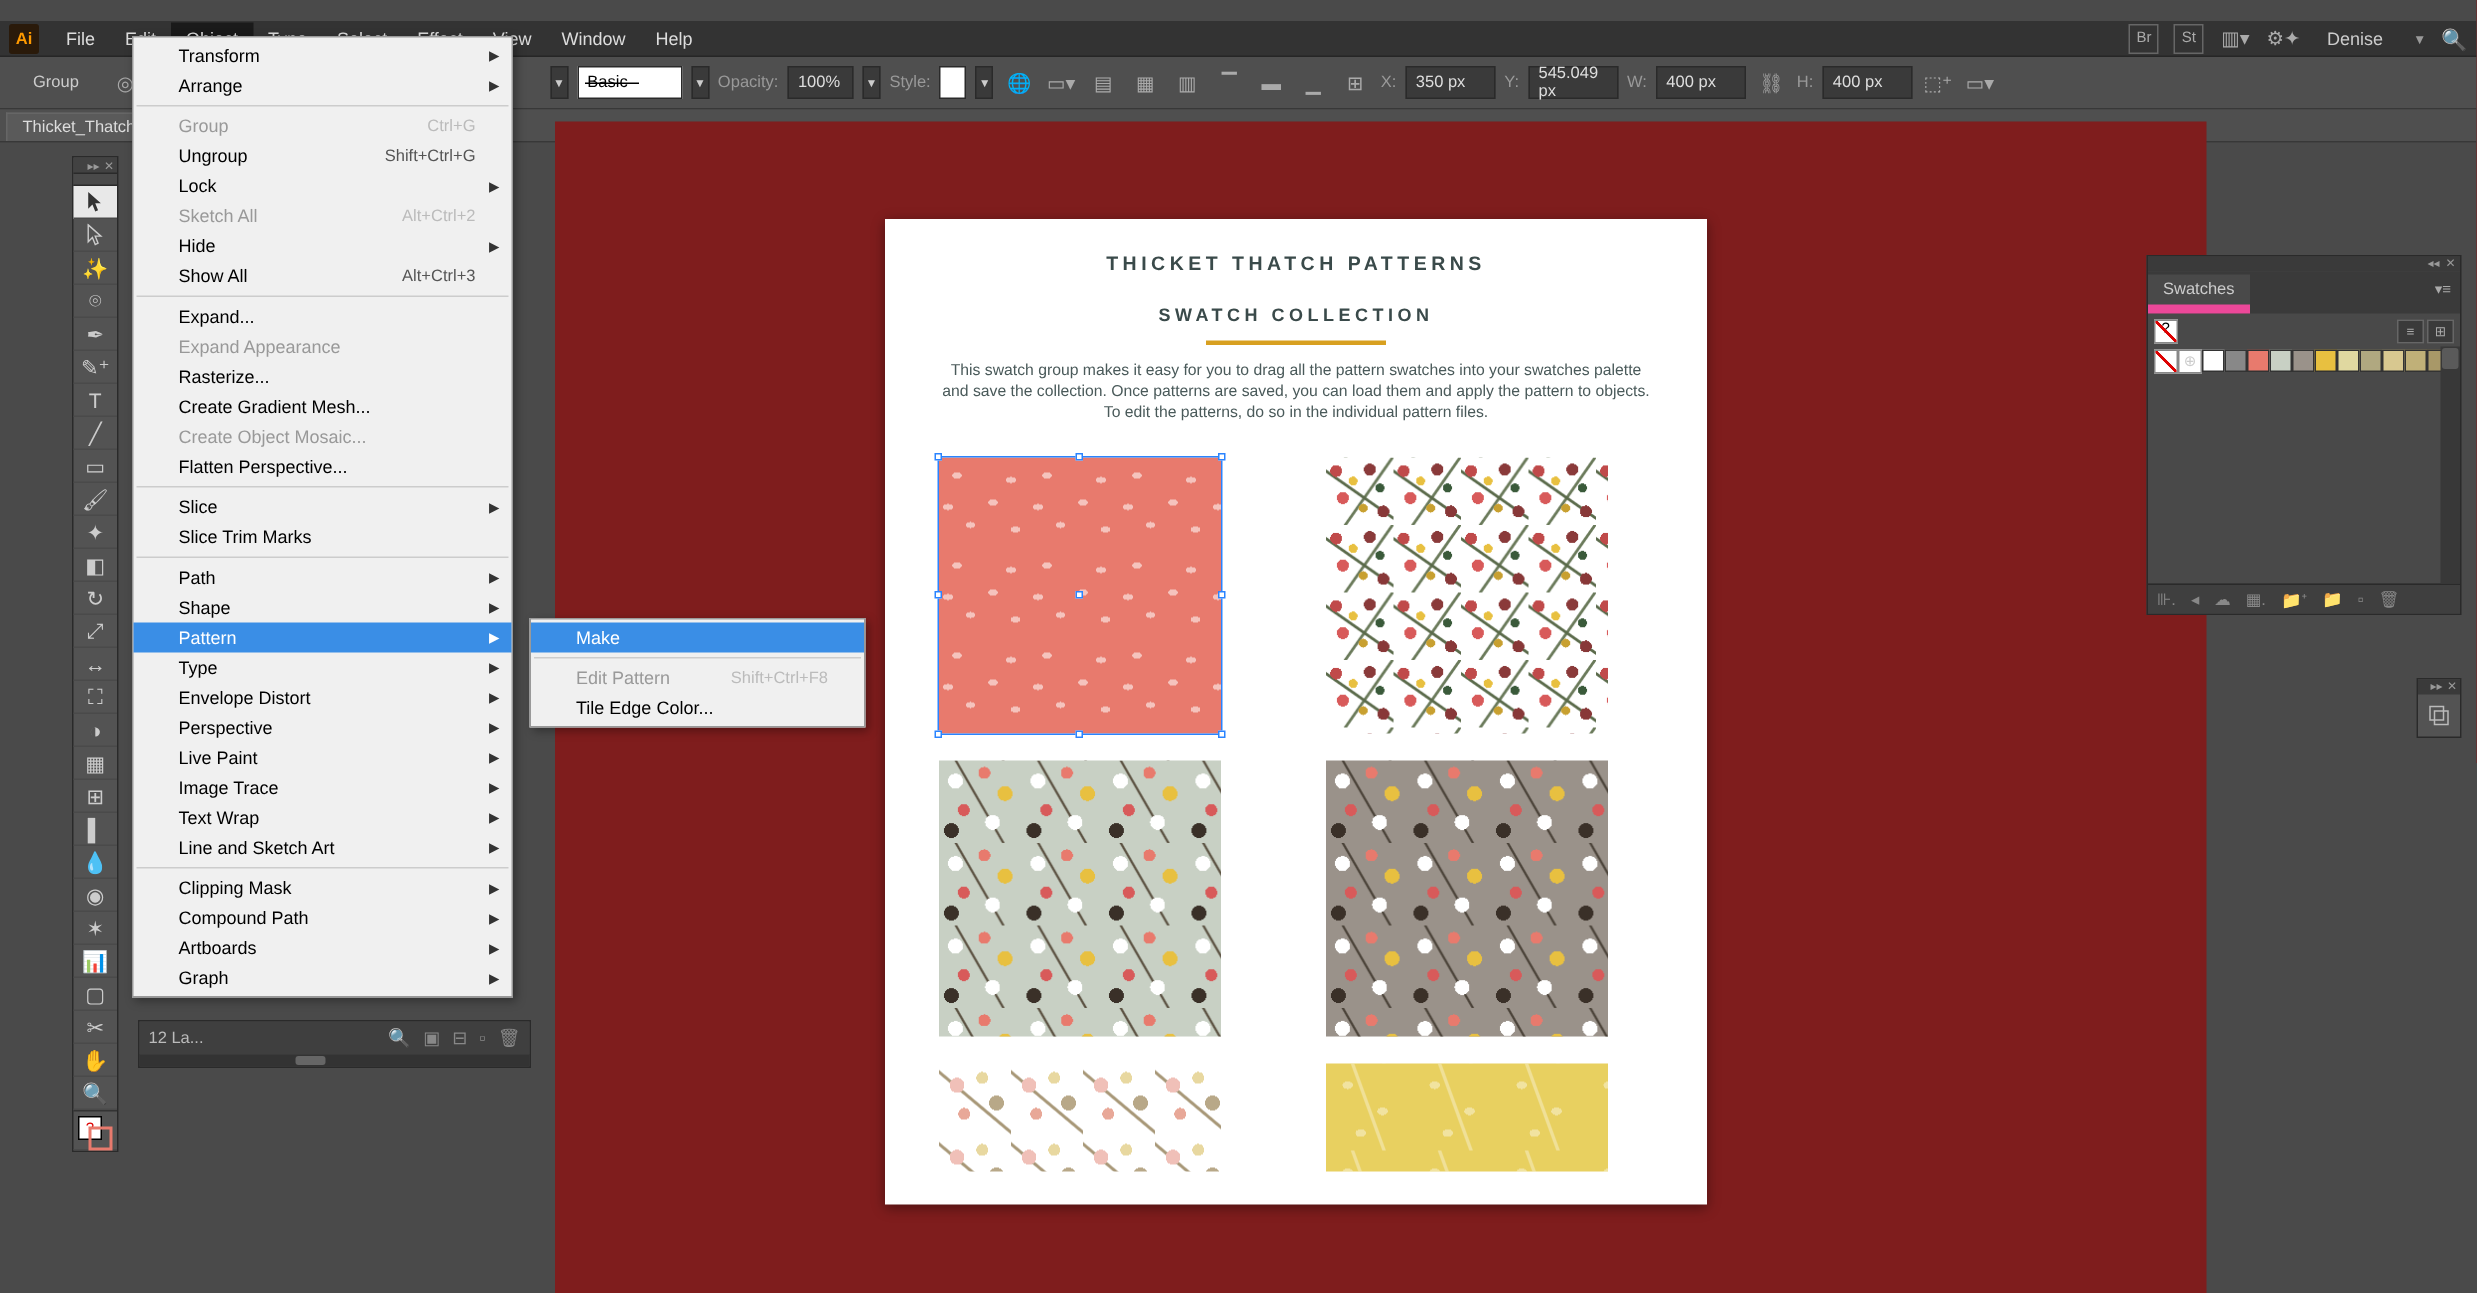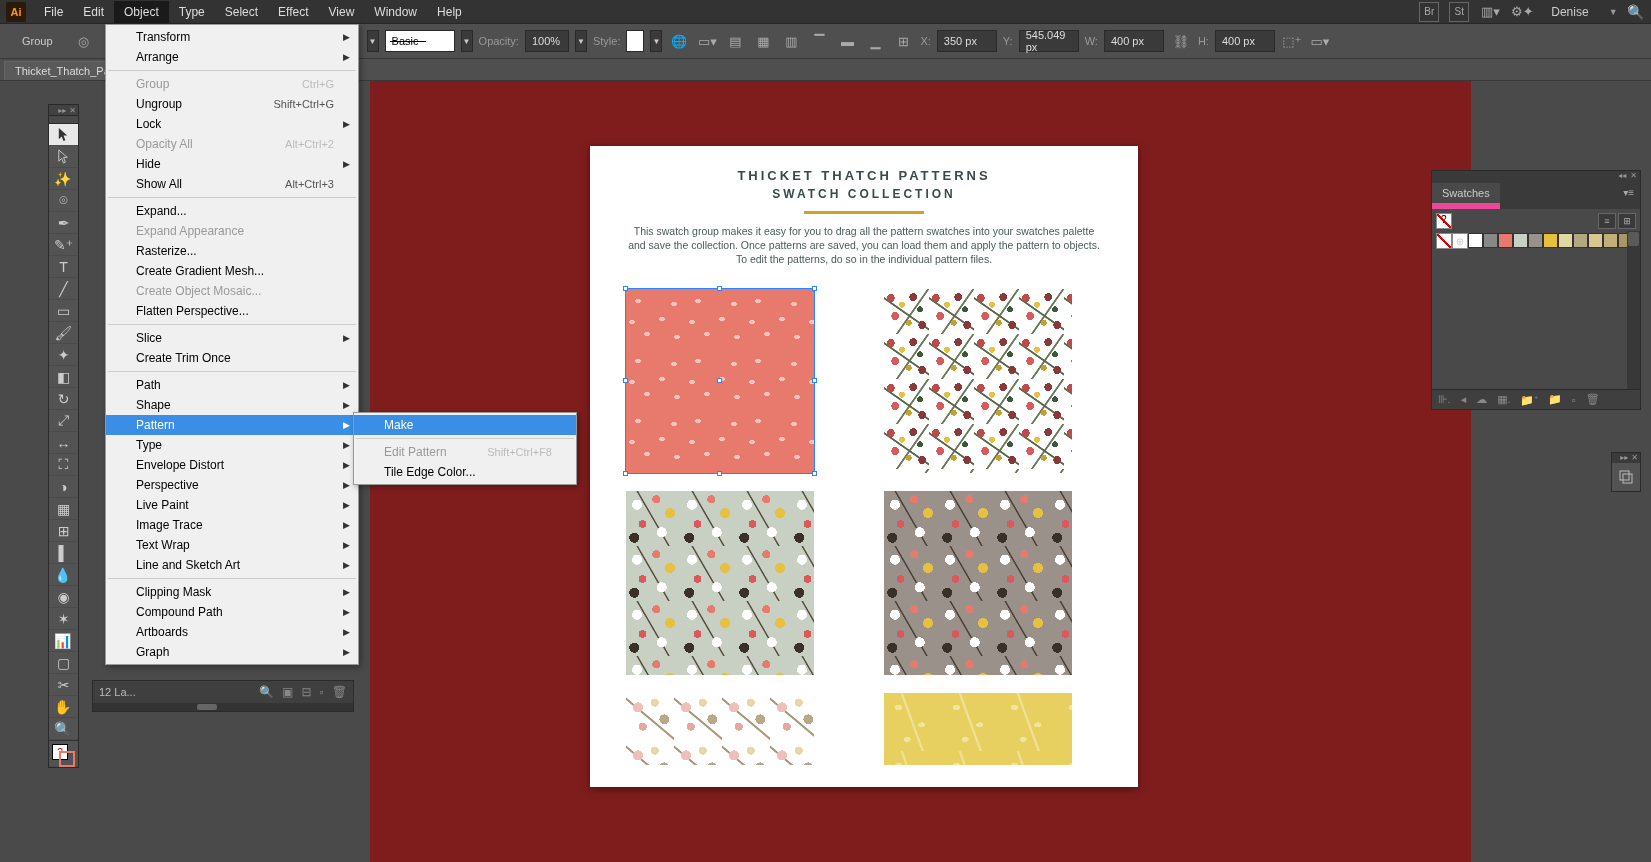--- a/index.html
+++ b/index.html
@@ -1,19 +1,19 @@
 <!DOCTYPE html>
 <html><head>
 <meta charset="utf-8">
 <style>
 * { margin: 0; padding: 0; box-sizing: border-box; font-family: "Segoe UI", Tahoma, sans-serif; }
 body { background: #4a4a4a; width: 1651px; height: 862px; overflow: hidden; color: #ccc; font-size: 12px; position: relative; }
 
 
-.menubar { background: #333; height: 24px; display: flex; align-items: center; padding: 0 6px; gap: 2px; border-bottom: 1px solid #262626; }
+.menubar { background: #333; height: 24px; display: flex; align-items: center; padding: 0 6px; gap: 2px; border-bottom: 1px solid #262626; margin-top: 14px; }
 .ai-logo { width: 20px; height: 20px; background: #2a1a0a; display: flex; align-items: center; justify-content: center; font-weight: bold; font-size: 11px; color: #ff9a00; border-radius: 2px; margin-right: 6px; }
 .menubar-item { padding: 4px 10px; color: #ddd; cursor: default; }
 .menubar-item.active { background: #1a1a1a; }
 .menubar-right { margin-left: auto; display: flex; align-items: center; gap: 10px; }
 .menubar-icon { width: 20px; height: 20px; border: 1px solid #666; display: flex; align-items: center; justify-content: center; font-size: 10px; color: #aaa; }
 .search-icon { font-size: 14px; color: #ccc; }
 .user-label { color: #ccc; padding: 2px 8px; }
 .chev-down { font-size: 9px; color: #999; margin-left: 2px; }
 
 
@@ -47,21 +47,21 @@
 .layers-footer { height: 22px; background: #3f3f3f; display: flex; align-items: center; padding: 0 6px; font-size: 11px; color: #bbb; gap: 21px; }
 .layers-footer-icons { margin-left: auto; display: flex; gap: 8px; }
 .layers-footer-icons span { color: #888; font-size: 12px; }
 .layers-scrollbar { height: 8px; background: #333; position: relative; }
 .layers-scrollbar::after { content: ""; position: absolute; left: 40%; width: 20px; height: 6px; top: 1px; background: #666; border-radius: 2px; }
 
 
 .canvas { position: absolute; left: 370px; top: 81px; right: 180px; bottom: 0; background: #7f1d1d; }
 .artboard { position: absolute; left: 220px; top: 65px; width: 548px; background: #fff; padding: 22px 20px; box-shadow: 0 2px 8px rgba(0,0,0,0.4); }
 .art-title { text-align: center; font-family: "Arial Black", sans-serif; letter-spacing: 3px; font-size: 13px; color: #3a4a4a; font-weight: 700; }
-.art-sub { text-align: center; font-family: "Arial Black", sans-serif; letter-spacing: 3px; font-size: 12px; color: #3a4a4a; font-weight: 700; margin-top: 4px; }
+.art-sub { text-align: center; font-family: "Arial Black", sans-serif; letter-spacing: 3px; font-size: 12px; color: #3a4a4a; font-weight: 700; margin-top: 20px; }
 .art-rule { width: 120px; height: 3px; background: #d8a020; margin: 10px auto; }
 .art-desc { text-align: center; font-size: 10.5px; color: #4a5a5a; line-height: 1.35; margin: 8px 16px; }
 .swatch-grid { display: grid; grid-template-columns: 1fr 1fr; gap: 18px 40px; margin-top: 22px; padding: 0 16px; }
 .swatch { width: 188px; height: 184px; position: relative; }
 .swatch.selected { outline: 1px solid #2a84ff; }
 .sel-handle { width: 5px; height: 5px; background: #fff; border: 1px solid #2a84ff; position: absolute; }
 .h-tl { left: -3px; top: -3px; } .h-tr { right: -3px; top: -3px; }
 .h-bl { left: -3px; bottom: -3px; } .h-br { right: -3px; bottom: -3px; }
 .h-tc { left: 50%; top: -3px; margin-left: -3px; } .h-bc { left: 50%; bottom: -3px; margin-left: -3px; }
 .h-ml { left: -3px; top: 50%; margin-top: -3px; } .h-mr { right: -3px; top: 50%; margin-top: -3px; }
@@ -70,21 +70,21 @@
 
 .pat1 { background: #e87a6d; background-image: radial-gradient(ellipse 8px 5px at 20% 20%, rgba(255,255,255,0.55) 40%, transparent 41%), radial-gradient(ellipse 8px 5px at 60% 50%, rgba(255,255,255,0.55) 40%, transparent 41%), radial-gradient(ellipse 8px 5px at 35% 75%, rgba(255,255,255,0.55) 40%, transparent 41%), radial-gradient(ellipse 8px 5px at 80% 25%, rgba(255,255,255,0.55) 40%, transparent 41%), radial-gradient(ellipse 8px 5px at 85% 80%, rgba(255,255,255,0.55) 40%, transparent 41%), radial-gradient(ellipse 8px 5px at 10% 55%, rgba(255,255,255,0.55) 40%, transparent 41%); background-size: 60px 60px; }
 .pat2 { background: #fff; background-image: radial-gradient(circle 4px at 15% 20%, #c04a4a 99%, transparent), radial-gradient(circle 3px at 40% 35%, #e8c040 99%, transparent), radial-gradient(circle 4px at 65% 18%, #8a3a3a 99%, transparent), radial-gradient(circle 3px at 80% 45%, #3a5a3a 99%, transparent), radial-gradient(circle 4px at 25% 60%, #d85a5a 99%, transparent), radial-gradient(circle 3px at 55% 75%, #c8a030 99%, transparent), radial-gradient(circle 4px at 85% 80%, #883838 99%, transparent), linear-gradient(35deg, transparent 45%, #5a6a4a 46%, #5a6a4a 48%, transparent 49%), linear-gradient(-55deg, transparent 40%, #6a7a5a 41%, #6a7a5a 43%, transparent 44%); background-size: 45px 45px; }
 .pat3 { background: #c8d0c4; background-image: radial-gradient(circle 5px at 20% 25%, #fff 99%, transparent), radial-gradient(circle 4px at 55% 15%, #e87a6d 99%, transparent), radial-gradient(circle 5px at 80% 40%, #e8c040 99%, transparent), radial-gradient(circle 4px at 30% 60%, #d85a5a 99%, transparent), radial-gradient(circle 5px at 65% 75%, #fff 99%, transparent), radial-gradient(circle 5px at 15% 85%, #3a3028 99%, transparent), linear-gradient(60deg, transparent 48%, #5a5040 49%, #5a5040 50%, transparent 51%); background-size: 55px 55px; }
 .pat4 { background: #9a928a; background-image: radial-gradient(circle 5px at 20% 25%, #fff 99%, transparent), radial-gradient(circle 4px at 55% 15%, #e87a6d 99%, transparent), radial-gradient(circle 5px at 80% 40%, #e8c040 99%, transparent), radial-gradient(circle 4px at 30% 60%, #d85a5a 99%, transparent), radial-gradient(circle 5px at 65% 75%, #fff 99%, transparent), radial-gradient(circle 5px at 15% 85%, #3a3028 99%, transparent), linear-gradient(60deg, transparent 48%, #4a4238 49%, #4a4238 50%, transparent 51%); background-size: 55px 55px; }
 .pat5 { background: #fff; background-image: radial-gradient(circle 5px at 25% 30%, #f0c0b8 99%, transparent), radial-gradient(circle 4px at 60% 20%, #e8d8a0 99%, transparent), radial-gradient(circle 5px at 80% 55%, #b8a888 99%, transparent), radial-gradient(circle 4px at 35% 70%, #e8a898 99%, transparent), linear-gradient(40deg, transparent 46%, #a89878 47%, #a89878 49%, transparent 50%); background-size: 48px 48px; }
 .pat6 { background: #e8d060; background-image: radial-gradient(ellipse 7px 5px at 25% 25%, rgba(255,255,255,0.4) 50%, transparent 51%), radial-gradient(ellipse 7px 5px at 65% 55%, rgba(255,255,255,0.4) 50%, transparent 51%), radial-gradient(ellipse 7px 5px at 40% 80%, rgba(255,255,255,0.4) 50%, transparent 51%), linear-gradient(70deg, transparent 47%, rgba(255,255,255,0.35) 48%, rgba(255,255,255,0.35) 50%, transparent 51%); background-size: 58px 58px; }
 
 
 .menu { position: absolute; background: #f0f0f0; border: 1px solid #999; box-shadow: 2px 2px 6px rgba(0,0,0,0.35); color: #000; font-size: 12px; padding: 2px 0; }
-.menu-main { left: 105px; top: 24px; width: 254px; }
+.menu-main { left: 88px; top: 24px; width: 254px; }
 .menu-sub { left: 353px; top: 412px; width: 224px; }
 .menu-item { display: flex; align-items: center; padding: 3px 24px 3px 30px; white-space: nowrap; position: relative; }
 .menu-item.disabled { color: #999; }
 .menu-item.hovered { background: #3a8ee6; color: #fff; }
 .menu-shortcut { margin-left: auto; color: #555; font-size: 11px; }
 .menu-item.disabled .menu-shortcut { color: #bbb; }
 .menu-sep { height: 1px; background: #ccc; margin: 3px 2px; }
 .menu-arrow { position: absolute; right: 8px; font-size: 9px; color: #333; }
 .menu-item.hovered .menu-arrow { color: #fff; }
 
@@ -288,21 +288,21 @@
     </div>
     <div class="menu-item">
       <span>Ungroup</span>
       <span class="menu-shortcut">Shift+Ctrl+G</span>
     </div>
     <div class="menu-item">
       <span>Lock</span>
       <span class="menu-arrow">▶</span>
     </div>
     <div class="menu-item disabled">
-      <span>Opacity All</span>
+      <span>Sketch All</span>
       <span class="menu-shortcut">Alt+Ctrl+2</span>
     </div>
     <div class="menu-item">
       <span>Hide</span>
       <span class="menu-arrow">▶</span>
     </div>
     <div class="menu-item">
       <span>Show All</span>
       <span class="menu-shortcut">Alt+Ctrl+3</span>
     </div>
@@ -324,21 +324,21 @@
     </div>
     <div class="menu-item">
       <span>Flatten Perspective...</span>
     </div>
     <div class="menu-sep"></div>
     <div class="menu-item">
       <span>Slice</span>
       <span class="menu-arrow">▶</span>
     </div>
     <div class="menu-item">
-      <span>Create Trim Once</span>
+      <span>Slice Trim Marks</span>
     </div>
     <div class="menu-sep"></div>
     <div class="menu-item">
       <span>Path</span>
       <span class="menu-arrow">▶</span>
     </div>
     <div class="menu-item">
       <span>Shape</span>
       <span class="menu-arrow">▶</span>
     </div>

